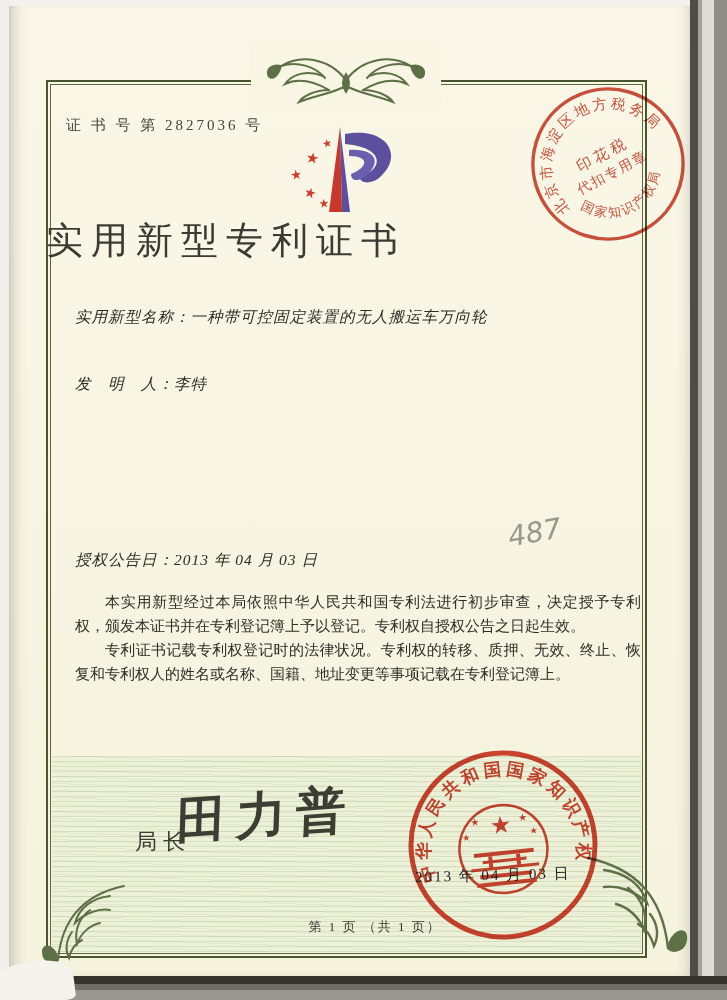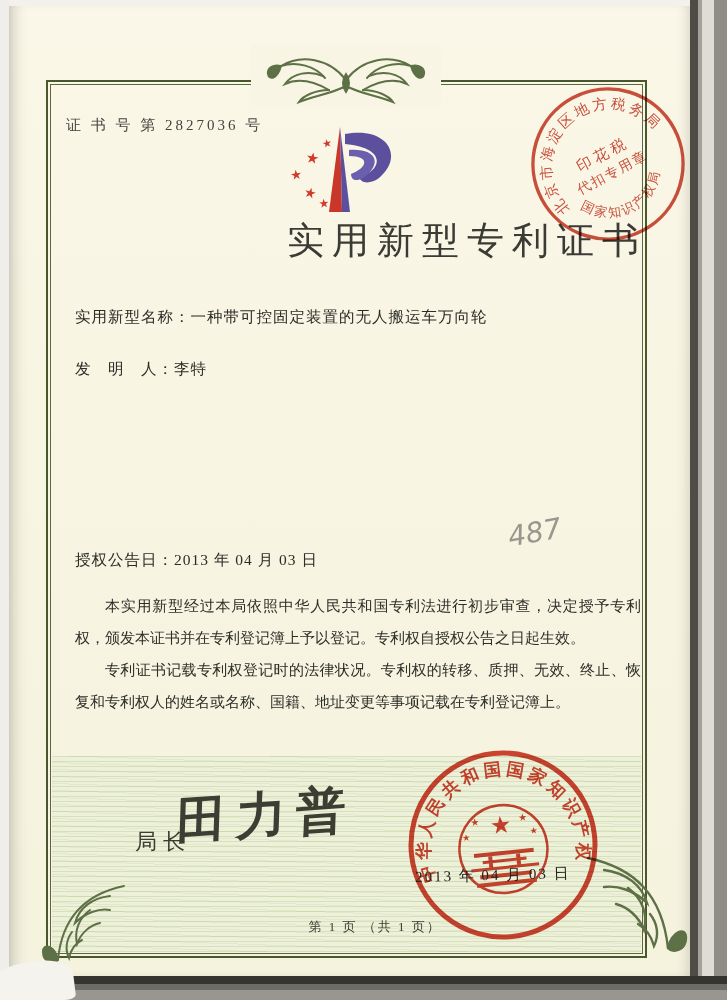--- a/index.html
+++ b/index.html
@@ -32,28 +32,28 @@
         repeating-linear-gradient(2deg, rgba(122,152,72,.10) 0 1px, rgba(0,0,0,0) 1px 7px); }
 
   .ornament { color:#5d7046; z-index:2; }
   .orn-top { position:absolute; left:243px; top:40px; width:190px; height:62px; background:#f8f5e4; }
   .orn-bl  { position:absolute; left:30px;  top:874px; width:92px;  height:92px; }
   .orn-br  { position:absolute; left:572px; top:844px; width:112px; height:112px; }
 
   
   .cert-no { position:absolute; left:58px; top:112px; font-size:15px; letter-spacing:3px; color:#45443e; z-index:2; }
   .logo { position:absolute; left:275px; top:118px; width:120px; height:95px; z-index:2; }
-  .title { position:absolute; left:38px; top:212px; width:601px; text-align:right; font-size:37px;
+  .title { position:absolute; left:38px; top:212px; width:601px; text-align:left; font-size:37px;
            font-weight:500; letter-spacing:8px; color:#3b3b35; z-index:2; }
 
   
-  .field { position:absolute; left:67px; font-size:15.5px; color:#2b2b27; letter-spacing:1px; z-index:2; white-space:nowrap; }
-  .f0{top:303px}.f1{top:355px}.f2{top:406px}.f3{top:457px}.f4{top:509px}.f5{top:546px}
-
-  .paragraphs { position:absolute; left:67px; top:586px; width:566px; font-size:15px; line-height:32px;
+  .field { position:absolute; left:67px; font-size:15.5px; color:#2b2b27; letter-spacing:1px; z-index:2; white-space:nowrap;font-style:italic; }
+  .f0{top:303px}.f1{top:370px}.f2{top:406px}.f3{top:457px}.f4{top:509px}.f5{top:546px}
+
+  .paragraphs { position:absolute; left:67px; top:586px; width:566px; font-size:15px; line-height:24px;
                 color:#2e2e29; text-align:justify; z-index:2; }
   .paragraphs p { text-indent:2em; }
 
   .handwritten-no { position:absolute; left:500px; top:512px; font-size:28px; color:#98978e;
                     font-family:"DejaVu Sans",sans-serif; font-style:italic; transform:rotate(-10deg); z-index:2; }
 
   
   .sig-label { position:absolute; left:127px; top:823px; font-size:22px; letter-spacing:6px; color:#3c3e34; z-index:3; }
   .sig-name  { position:absolute; left:168px; top:778px; font-size:50px; letter-spacing:10px; color:#3c3e34;
                transform:rotate(-4deg) skewX(-6deg); font-weight:600; z-index:3; }

